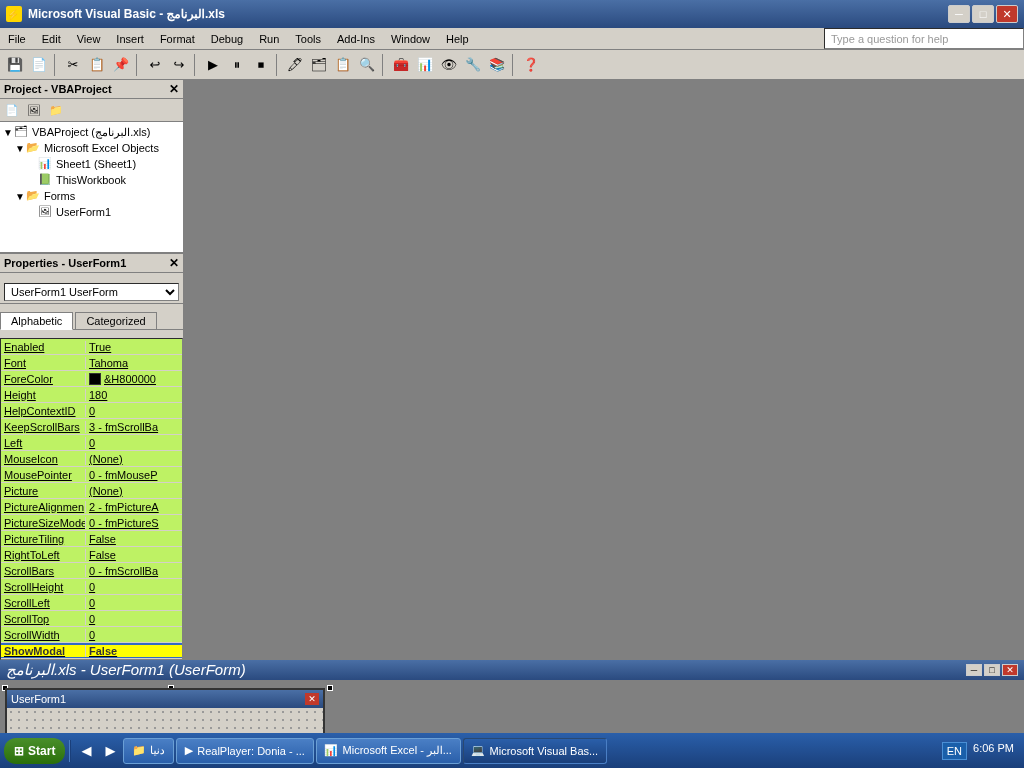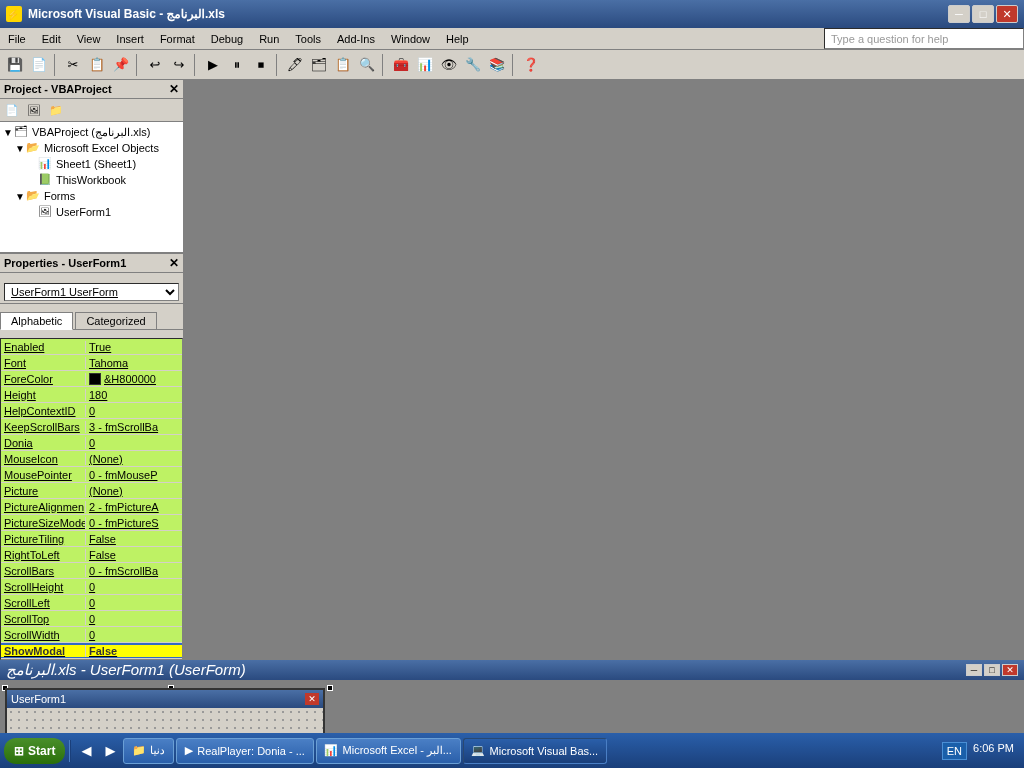--- a/index.html
+++ b/index.html
@@ -140,21 +140,20 @@
       justify-content: space-between;
       font-size: 11px;
       font-weight: bold;
     }
     .props-selector {
       display: flex;
       align-items: center;
       padding: 2px 4px;
       border-bottom: 1px solid #808080;
       gap: 4px;
-      text-decoration: underline;
     }
     .props-dropdown {
       background: white;
       border: 1px inset #808080;
       font-size: 11px;
       padding: 1px 2px;
       flex: 1;
     }
     .props-tabs {
       display: flex;
@@ -417,21 +416,21 @@
         </div>
         <div class="prop-row">
           <div class="prop-name">HelpContextID</div>
           <div class="prop-value">0</div>
         </div>
         <div class="prop-row">
           <div class="prop-name">KeepScrollBars</div>
           <div class="prop-value">3 - fmScrollBa</div>
         </div>
         <div class="prop-row">
-          <div class="prop-name">Donia</div>
+          <div class="prop-name">Left</div>
           <div class="prop-value">0</div>
         </div>
         <div class="prop-row">
           <div class="prop-name">MouseIcon</div>
           <div class="prop-value">(None)</div>
         </div>
         <div class="prop-row">
           <div class="prop-name">MousePointer</div>
           <div class="prop-value">0 - fmMouseP</div>
         </div>

